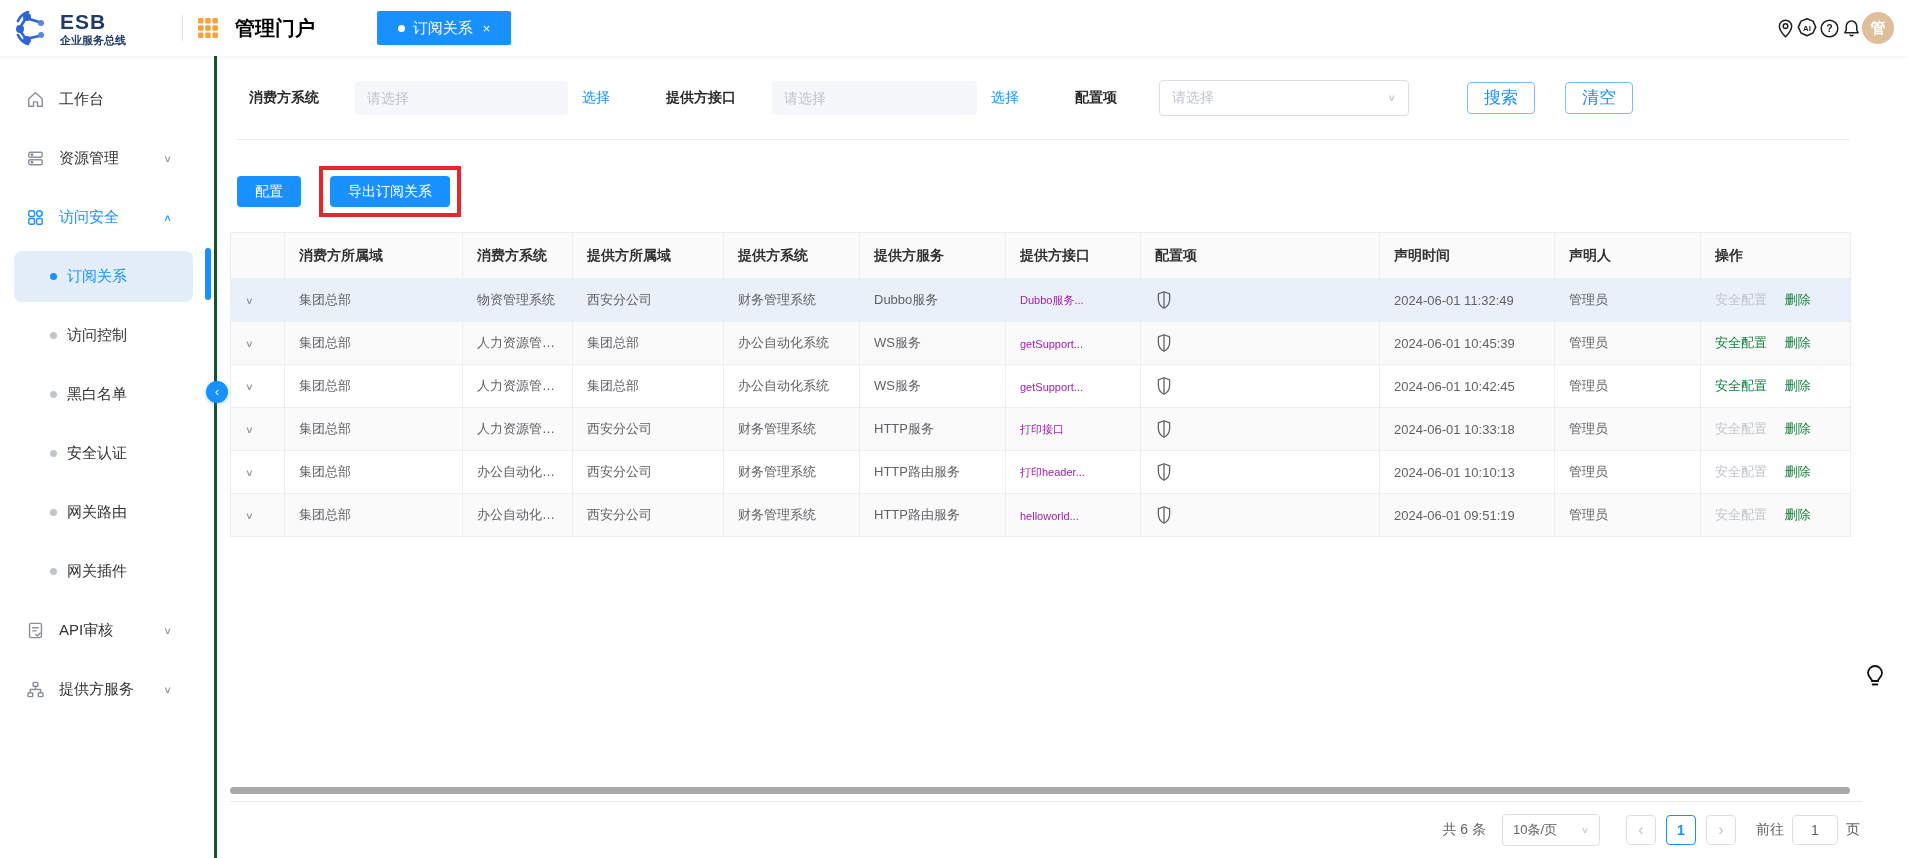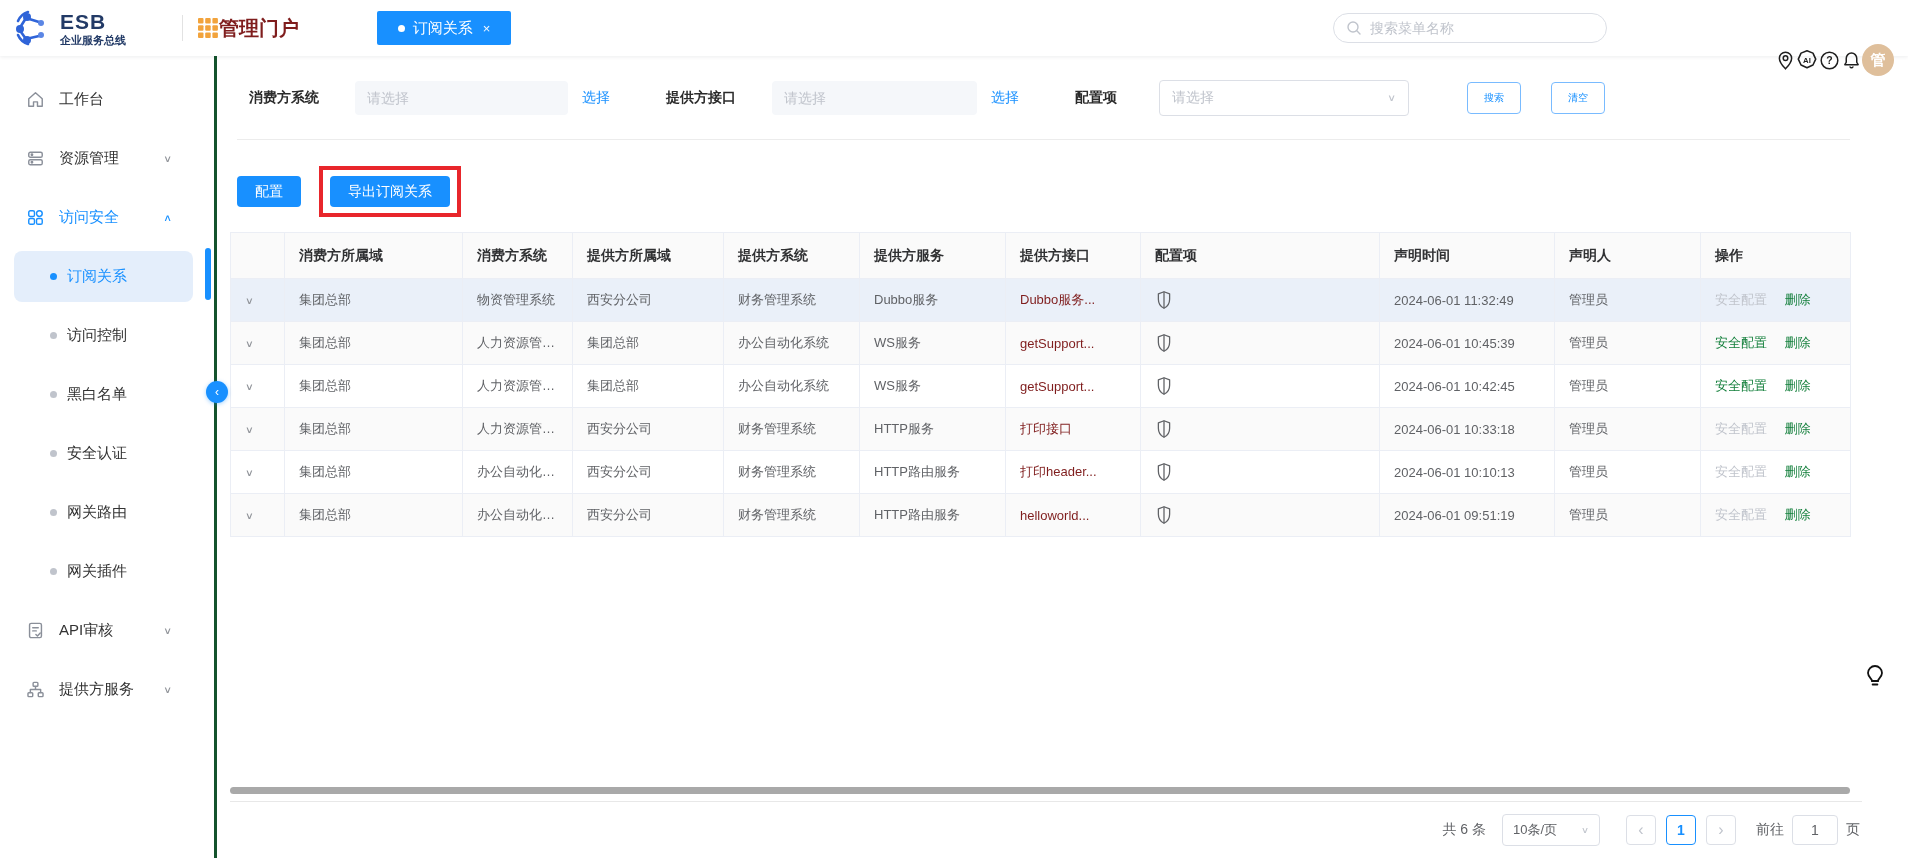--- a/index.html
+++ b/index.html
@@ -14,39 +14,39 @@
     position:absolute; top:0; left:0; width:1908px; height:56px;
     background:#fff; box-shadow:0 1px 4px rgba(0,21,41,.08);
     display:flex; align-items:center; z-index:30;
   }
   .logo-block { display:flex; align-items:center; padding-left:14px; width:168px; }
   .logo-text { margin-left:8px; line-height:1; }
   .logo-title { font-size:21px; font-weight:bold; color:#223a66; letter-spacing:1px; }
   .logo-sub { font-size:11px; color:#223a66; margin-top:3px; font-weight:bold; }
   .header-divider { width:1px; height:26px; background:#e2e2e2; margin:0 14px; }
   .portal { display:flex; align-items:center; }
-  .portal-title { font-size:20px; font-weight:bold; color:#7f1d1d; margin-left:0; }
+  .portal-title { font-size:20px; font-weight:bold; color:#000000; margin-left:16px; }
   .nav-tab {
     position:absolute; left:377px; top:11px; width:134px; height:34px;
     background:#1890ff; color:#fff; display:flex; align-items:center;
     justify-content:center; font-size:15px; border-radius:2px; cursor:pointer;
   }
   .tab-dot { width:7px; height:7px; background:#fff; border-radius:50%; margin-right:8px; }
   .tab-close { margin-left:10px; font-size:13px; opacity:.95; }
   .hdr-search {
     position:absolute; left:1333px; top:13px; width:274px; height:30px;
     border:1px solid #dcdfe6; border-radius:16px; display:flex; align-items:center;
     padding:0 12px; background:#fff;
   }
   .hdr-search input {
     border:none; outline:none; flex:1; font-size:14px; color:#606266; margin-left:6px;
     font-family:inherit; background:transparent;
   }
   .hdr-search input::placeholder { color:#c0c4cc; }
-  .hdr-icons { position:absolute; right:14px; top:0; height:56px; display:flex; align-items:center; gap:0;margin-top:32px; }
+  .hdr-icons { position:absolute; right:14px; top:0; height:56px; display:flex; align-items:center; gap:0; }
   .hicon { width:22px; height:22px; display:flex; align-items:center; justify-content:center; cursor:pointer; }
   .avatar {
     width:32px; height:32px; border-radius:50%; background:#dfbf9b; color:#fff;
     display:flex; align-items:center; justify-content:center; font-size:15px; font-weight:bold; cursor:pointer;
   }
   
   .sidebar {
     position:absolute; top:56px; left:0; width:217px; height:802px;
     background:#fff; border-right:3px solid #14532d; padding-top:14px; z-index:20;
   }
@@ -93,21 +93,21 @@
   .f-input::placeholder { color:#c0c4cc; }
   .f-link { font-size:14px; color:#1890ff; cursor:pointer; white-space:nowrap; }
   .f-select {
     width:250px; height:36px; border:1px solid #dcdfe6; border-radius:4px; background:#fff;
     display:flex; align-items:center; justify-content:space-between; padding:0 12px; cursor:pointer;
   }
   .f-select .ph { font-size:14px; color:#c0c4cc; }
   .f-select .chev { font-size:12px; color:#c0c4cc; transform:scaleY(.8); }
   .btn-outline {
     height:32px; padding:0 16px; background:#fff; border:1px solid #79bbff; border-radius:4px;
-    color:#1890ff; font-size:10px; cursor:pointer; font-family:inherit;
+    color:#1890ff; font-size:17px; cursor:pointer; font-family:inherit;
   }
   .toolbar { margin:36px 0 0 20px; display:flex; align-items:center; }
   .btn-primary {
     height:31px; padding:0 18px; background:#1890ff; border:none; border-radius:4px;
     color:#fff; font-size:14px; cursor:pointer; font-family:inherit;
   }
   .export-wrap { position:relative; display:inline-block; margin-left:29px; }
   .red-box {
     position:absolute; left:-11px; right:-11px; top:-10px; bottom:-10px;
     border:4px solid #e8262b; pointer-events:none; z-index:5;
@@ -118,21 +118,21 @@
   table.grid th, table.grid td {
     border:1px solid #ebeef5; padding:0 14px; overflow:hidden; white-space:nowrap;
     text-overflow:ellipsis; text-align:left;
   }
   table.grid th { height:46px; background:#fafafa; font-size:14px; color:#303133; font-weight:bold; }
   table.grid td { height:43px; font-size:13px; color:#606266; background:#fff; }
   table.grid tr:nth-child(even) td { background:#fafafa; }
   table.grid tr.highlighted td { background:#eaf0f9; }
   .expander { text-align:center; color:#909399; font-size:12px; cursor:pointer; display:inline-block; transform:scaleY(.8); }
   td.c-exp { text-align:center; }
-  .iface-link { color:#7f1d1d; cursor:pointer; font-size:13px; }
+  .iface-link { color:#a21caf; cursor:pointer; font-size:11px; }
   .act-link { color:#15803d; cursor:pointer; margin-right:14px; }
   .act-link.disabled { color:#c0c4cc; cursor:default; }
   .act-link:last-child { margin-right:0; }
   
   .h-scrollbar {
     position:absolute; left:13px; bottom:64px; width:1620px; height:7px;
     background:#a9a9a9; border-radius:4px; cursor:pointer;
   }
   .page-footer {
     position:absolute; left:13px; right:46px; bottom:0; height:57px;
@@ -204,29 +204,20 @@
     </span>
     <span class="portal-title">管理门户</span>
   </div>
 
   <div class="nav-tab">
     <span class="tab-dot"></span>
     <span>订阅关系</span>
     <span class="tab-close">×</span>
   </div>
 
-  <div class="hdr-search">
-    <span>
-      <svg width="16" height="16" viewBox="0 0 16 16">
-          <circle cx="7" cy="7" r="5" fill="none" stroke="#c0c4cc" stroke-width="1.4"></circle>
-          <path d="M10.8 10.8 L14 14" stroke="#c0c4cc" stroke-width="1.4" stroke-linecap="round"></path>
-        </svg>
-    </span>
-    <input type="text" placeholder="搜索菜单名称" style="">
-  </div>
 
   <div class="hdr-icons">
     <span class="hicon">
       <svg width="21" height="21" viewBox="0 0 24 24" fill="none" stroke="#1f1f1f" stroke-width="1.7">
         <path d="M12 2.5 C8 2.5 5 5.5 5 9.3 C5 14.3 12 21.5 12 21.5 S19 14.3 19 9.3 C19 5.5 16 2.5 12 2.5 Z"></path>
         <circle cx="12" cy="9.3" r="2.6"></circle>
       </svg>
     </span>
     <span class="hicon">
       <svg width="22" height="22" viewBox="0 0 24 24">

